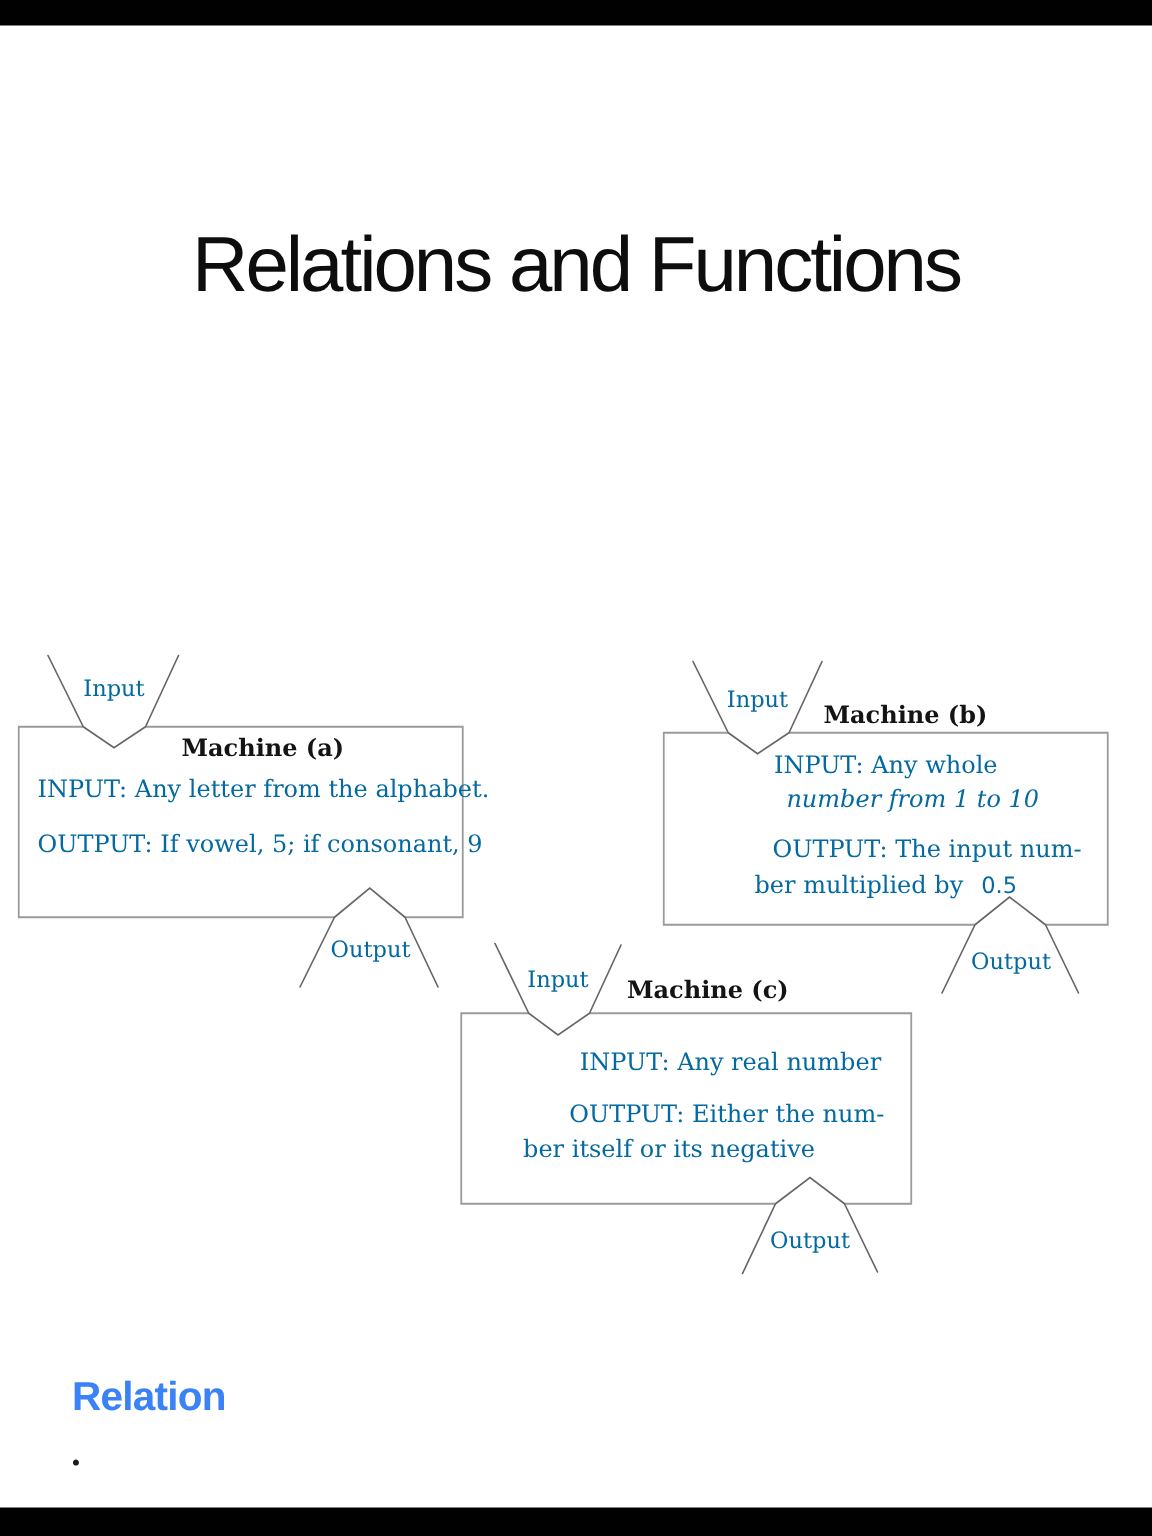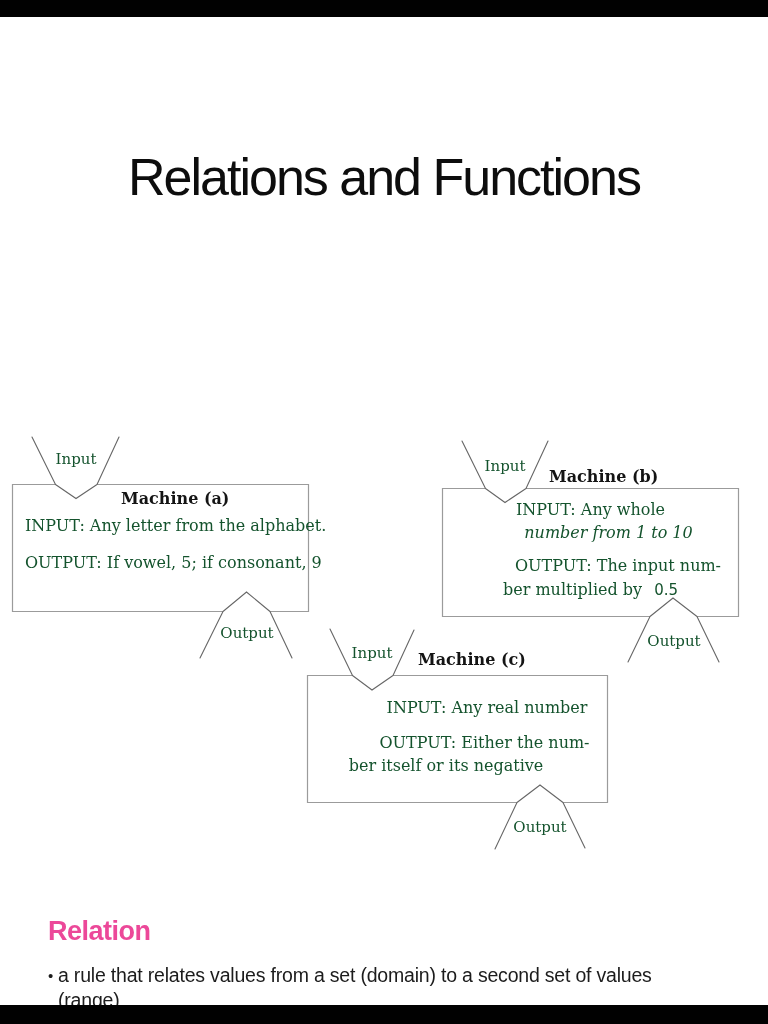--- a/index.html
+++ b/index.html
@@ -22,30 +22,30 @@
     color: #0d0d0d; line-height: 1.08; white-space: nowrap;
   }
 
   svg.diagram { position: absolute; left: 0; top: 0; pointer-events: none; }
   .box-stroke   { stroke: #9b9b9b; stroke-width: 1.2; fill: none; }
   .funnel-stroke{ stroke: #666666; stroke-width: 1.1; fill: none; stroke-linecap: round; }
 
   .mtext {
     position: absolute;
     font-family: "DejaVu Serif", "Liberation Serif", serif;
-    font-size: 16px; color: #14532d; line-height: 1.1; white-space: nowrap;
+    font-size: 16px; color: #0369a1; line-height: 1.1; white-space: nowrap;
   }
   .mlabel { font-weight: 700; font-size: 16px; color: #141414; }
   .io { font-size: 15px; text-align: center; }
   .mcenter { text-align: center; }
   .sansnum { font-family: "DejaVu Sans", "Liberation Sans", sans-serif; font-size: 15px; margin-left: 12px; }
 
   .section-heading {
     position: absolute; left: 48px; top: 917px;
-    font-size: 27px; font-weight: 700; letter-spacing: -0.5px; color: #ec4899;
+    font-size: 27px; font-weight: 700; letter-spacing: -0.5px; color: #3b82f6;
     line-height: 1.1;
   }
   .bullet-row {
     position: absolute; left: 48px; top: 963px; width: 702px;
     display: flex; align-items: flex-start;
   }
   .bullet-marker {
     font-size: 15px; line-height: 25px; width: 10px; flex: 0 0 10px; color: #1c1c1c;
   }
   .bullet-text {
@@ -94,19 +94,15 @@
 <div class="mtext io" style="left:342px; top:645px; width:60px;">Input</div>
 <div class="mtext mlabel" style="left:418px; top:651px;">Machine (c)</div>
 <div class="mtext mcenter" style="left:307px; top:699px; width:360px;">INPUT: Any real number</div>
 <div class="mtext mcenter" style="left:307px; top:734px; width:301px;padding-left:27px;">OUTPUT: Either the num-</div>
 <div class="mtext mcenter" style="left:307px; top:757px; width:278px;">ber itself or its negative</div>
 <div class="mtext io" style="left:500px; top:819px; width:80px;">Output</div>
 
 <div class="section-heading">Relation</div>
 <div class="bullet-row">
   <div class="bullet-marker">•</div>
-  <div class="bullet-text">
-    <div>a rule that relates values from a set (domain) to a second set of values</div>
-    <div>(range)</div>
-  </div>
 </div>
 
 <div class="bar bottom"></div>
 
 </body></html>

